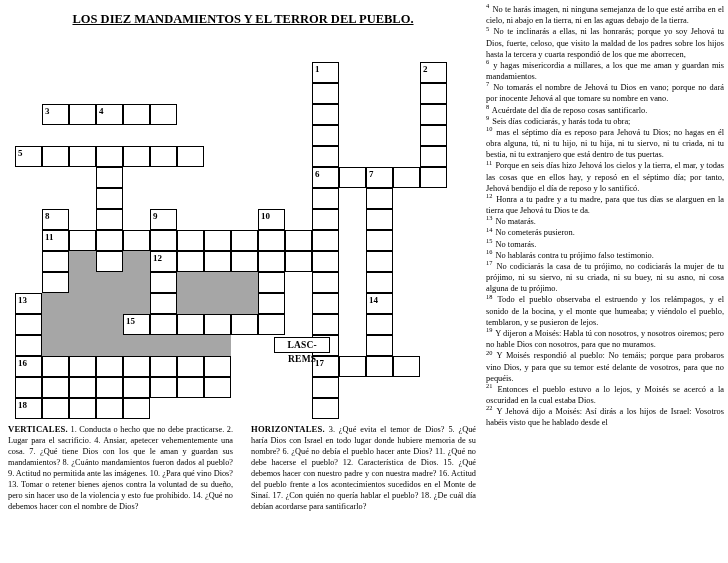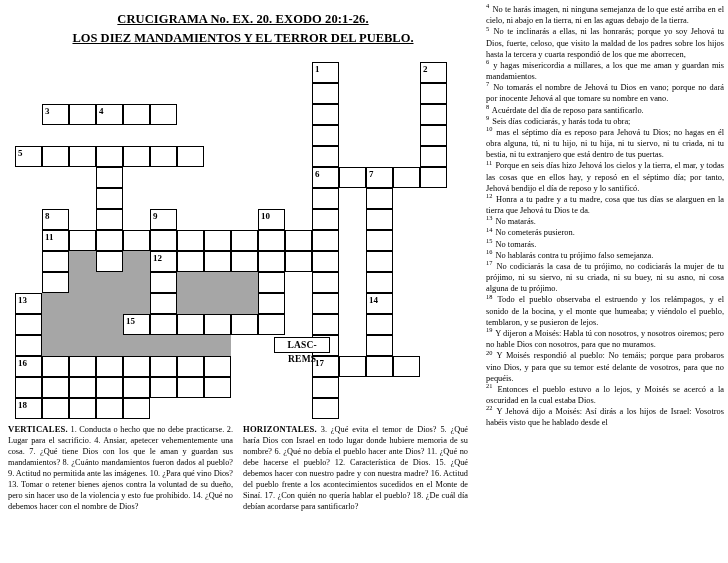--- a/index.html
+++ b/index.html
@@ -90,21 +90,21 @@
     letter-spacing: 0.2px;
   }
 
   
   .clues {
     position: absolute;
     left: 8px;
     top: 424px;
     width: 470px;
     display: flex;
-    gap: 10px;
+    gap: 18px;
   }
   .clue-col {
     width: 225px;
     font-size: 8.3px;
     line-height: 1.32;
     text-align: justify;
     font-family: "Liberation Serif", "DejaVu Serif", serif;
   }
   .clue-col .head {
     font-weight: bold;
@@ -141,21 +141,20 @@
   }
 </style>
 </head>
 <body>
 
 <div class="page">
 
   <div class="left-col">
 
     <div class="title-block">
-      <div><span class="title-line">CRUCIGRAMA  No. EX. 20.   EXODO 20:1-26.</span></div>
       <div><span class="title-line2">LOS DIEZ MANDAMIENTOS Y EL TERROR DEL PUEBLO.</span></div>
     </div>
 
     <div class="grid-wrap" id="grid-wrap">
         <div class="cell shaded" style="left: 61px; top: 193px;"></div>
         <div class="cell shaded" style="left: 115px; top: 193px;"></div>
         <div class="cell shaded" style="left: 61px; top: 214px;"></div>
         <div class="cell shaded" style="left: 88px; top: 214px;"></div>
         <div class="cell shaded" style="left: 115px; top: 214px;"></div>
         <div class="cell shaded" style="left: 169px; top: 214px;"></div>
@@ -336,29 +335,29 @@
       <span class="head">HORIZONTALES.</span>
       <span>3. ¿Qué evita el temor de Dios? 5. ¿Qué haría Dios con Israel en todo lugar donde hubiere memoria de su nombre? 6. ¿Qué no debía el pueblo hacer ante Dios? 11. ¿Qué no debe hacerse el pueblo? 12. Característica de Dios. 15. ¿Qué debemos hacer con nuestro padre y con nuestra madre? 16. Actitud del pueblo frente a los acontecimientos sucedidos en el Monte de Sinaí. 17. ¿Con quién no quería hablar el pueblo? 18. ¿De cuál día debían acordarse para santificarlo?</span>
     </div>
   </div>
 
   <div class="right-col" id="right-col">
       <p class="verse"><sup>4</sup><span> No te harás imagen, ni ninguna semejanza de lo que esté arriba en el cielo, ni abajo en la tierra, ni en las aguas debajo de la tierra.</span></p>
       <p class="verse"><sup>5</sup><span> No te inclinarás a ellas, ni las honrarás; porque yo soy Jehová tu Dios, fuerte, celoso, que visito la maldad de los padres sobre los hijos hasta la tercera y cuarta respondió de los que me aborrecen,</span></p>
       <p class="verse"><sup>6</sup><span> y hagas misericordia a millares, a los que me aman y guardan mis mandamientos.</span></p>
       <p class="verse"><sup>7</sup><span> No tomarás el nombre de Jehová tu Dios en vano; porque no dará por inocente Jehová al que tomare su nombre en vano.</span></p>
-      <p class="verse"><sup>8</sup><span> Acuérdate del día de reposo para santificarlo.</span></p>
+      <p class="verse"><sup>8</sup><span> Acuérdate del día de reposo cosas santificarlo.</span></p>
       <p class="verse"><sup>9</sup><span> Seis días codiciarás, y harás toda tu obra;</span></p>
       <p class="verse"><sup>10</sup><span> mas el séptimo día es reposo para Jehová tu Dios; no hagas en él obra alguna, tú, ni tu hijo, ni tu hija, ni tu siervo, ni tu criada, ni tu bestia, ni tu extranjero que está dentro de tus puertas.</span></p>
       <p class="verse"><sup>11</sup><span> Porque en seis días hizo Jehová los cielos y la tierra, el mar, y todas las cosas que en ellos hay, y reposó en el séptimo día; por tanto, Jehová bendijo el día de reposo y lo santificó.</span></p>
-      <p class="verse"><sup>12</sup><span> Honra a tu padre y a tu madre, cosa que tus días se alarguen en la tierra que Jehová tu Dios te da.</span></p>
+      <p class="verse"><sup>12</sup><span> Honra a tu padre y a tu madre, para que tus días se alarguen en la tierra que Jehová tu Dios te da.</span></p>
       <p class="verse"><sup>13</sup><span> No matarás.</span></p>
       <p class="verse"><sup>14</sup><span> No cometerás pusieron.</span></p>
       <p class="verse"><sup>15</sup><span> No tomarás.</span></p>
-      <p class="verse"><sup>16</sup><span> No hablarás contra tu prójimo falso semejanza.</span></p>
+      <p class="verse"><sup>16</sup><span> No hablarás contra tu prójimo falso testimonio.</span></p>
       <p class="verse"><sup>17</sup><span> No codiciarás la casa de tu prójimo, no codiciarás la mujer de tu prójimo, ni su siervo, ni su criada, ni su buey, ni su asno, ni cosa alguna de tu prójimo.</span></p>
       <p class="verse"><sup>18</sup><span> Todo el pueblo observaba el estruendo y los relámpagos, y el sonido de la bocina, y el monte que humeaba; y viéndolo el pueblo, temblaron, y se pusieron de lejos.</span></p>
       <p class="verse"><sup>19</sup><span> Y dijeron a Moisés: Habla tú con nosotros, y nosotros oiremos; pero no hable Dios con nosotros, para que no muramos.</span></p>
       <p class="verse"><sup>20</sup><span> Y Moisés respondió al pueblo: No temáis; porque para probaros vino Dios, y para que su temor esté delante de vosotros, para que no pequéis.</span></p>
       <p class="verse"><sup>21</sup><span> Entonces el pueblo estuvo a lo lejos, y Moisés se acercó a la oscuridad en la cual estaba Dios.</span></p>
       <p class="verse"><sup>22</sup><span> Y Jehová dijo a Moisés: Así dirás a los hijos de Israel: Vosotros habéis visto que he hablado desde el</span></p>
     </div>
 
 </div>
 

